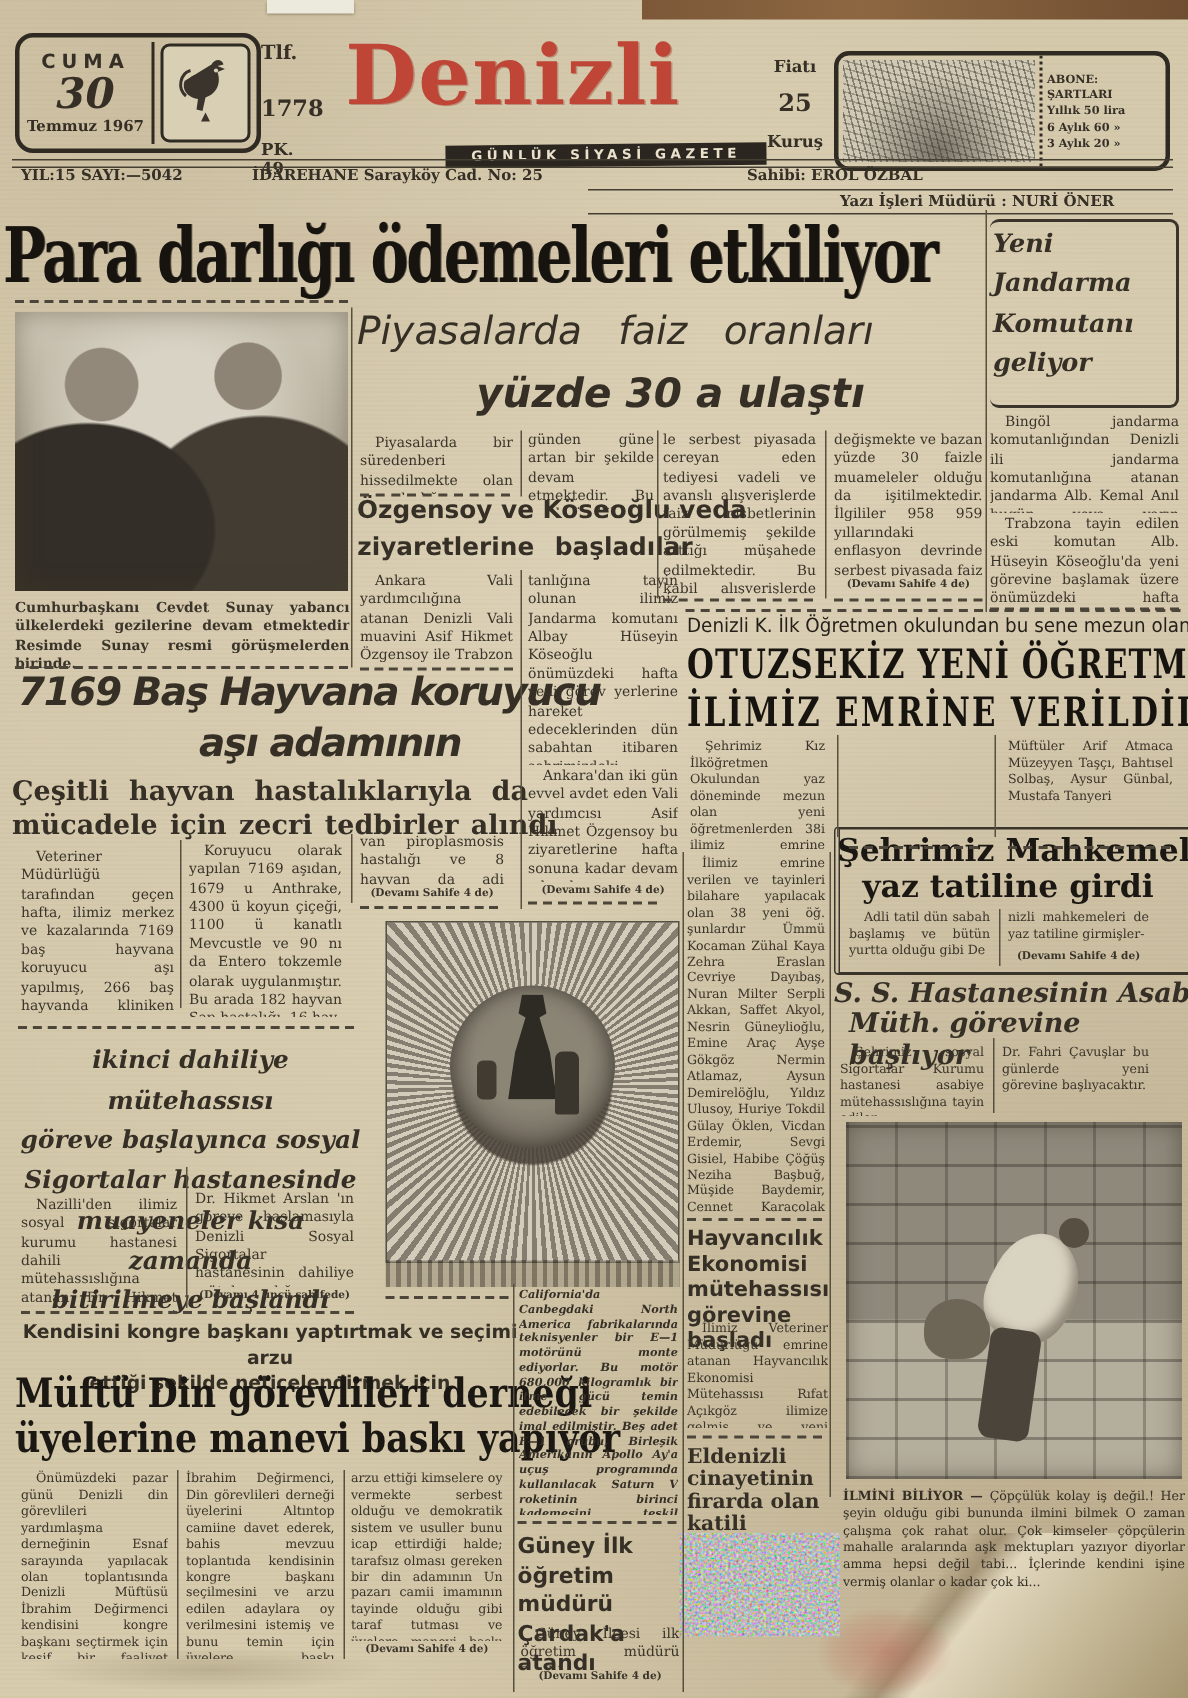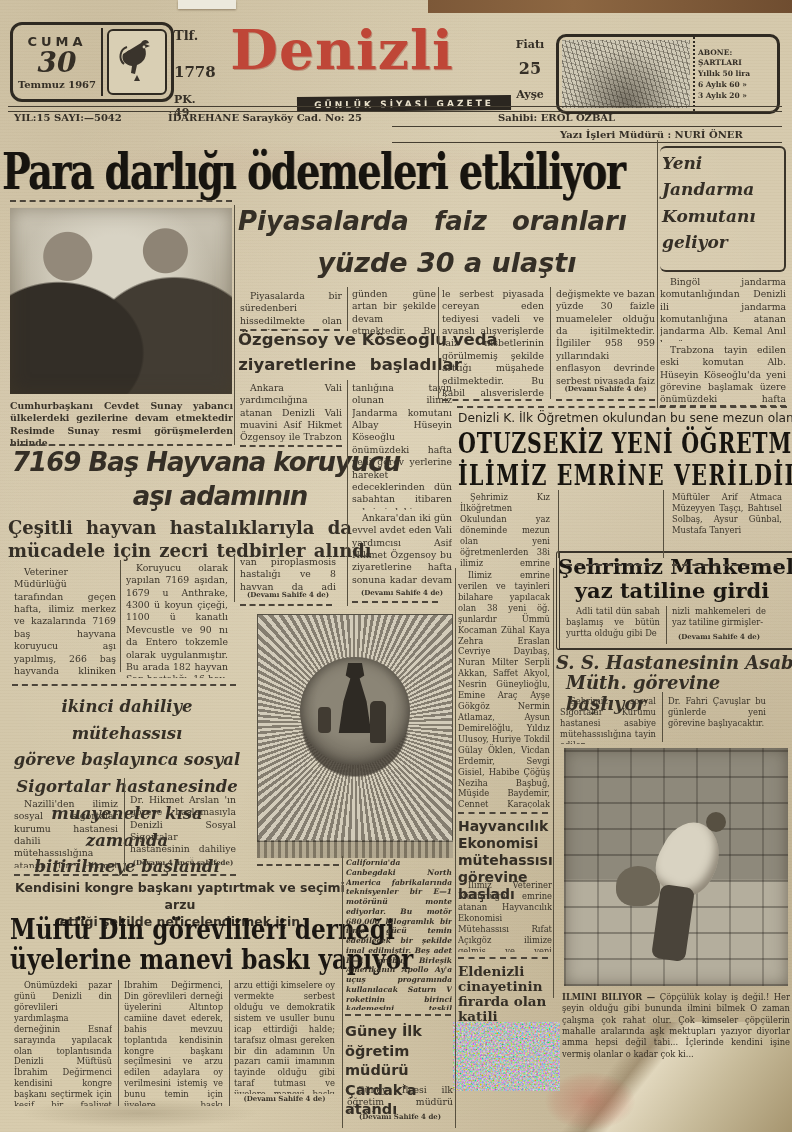--- a/index.html
+++ b/index.html
@@ -77,21 +77,21 @@
     background:
       radial-gradient(circle at 26% 26%, #93897a 0 24px, transparent 25px),
       radial-gradient(circle at 70% 23%, #8e8475 0 22px, transparent 23px),
       radial-gradient(ellipse at 22% 78%, #332e27 0 34%, transparent 35%),
       radial-gradient(ellipse at 74% 82%, #423c33 0 38%, transparent 39%),
       radial-gradient(ellipse at 48% 40%, #d8d3c4 0 30%, transparent 60%),
       linear-gradient(180deg,#ccc6b6 0%,#b2ab99 55%,#8e8776 100%);
     box-shadow:inset 0 0 18px rgba(70,60,40,.45);}
   #sunay-caption{left:10px;top:400px;width:223px;font-weight:bold;}
   
-  #subhead1{left:238px;top:206px;width:418px;font-family:"DejaVu Sans",sans-serif;font-style:italic;font-weight:bold;
+  #subhead1{left:238px;top:206px;width:418px;font-family:"DejaVu Sans",sans-serif;font-style:italic;font-weight:normal;
     font-size:26px;word-spacing:16px;white-space:nowrap;}
   #subhead2{left:238px;top:247px;width:418px;font-family:"DejaVu Sans",sans-serif;font-style:italic;font-weight:bold;
     font-size:27px;text-align:center;}
   #lead-c1{left:240px;top:290px;width:102px;height:40px;}
   #lead-c2{left:352px;top:288px;width:84px;height:52px;}
   #lead-c3{left:442px;top:288px;width:102px;height:108px;}
   #lead-c4{left:556px;top:288px;width:99px;height:108px;}
   
   #ozg-h1{left:238px;top:330px;width:224px;font-family:"DejaVu Sans",sans-serif;font-weight:bold;font-size:16.5px;white-space:nowrap;}
   #ozg-h2{left:238px;top:355px;width:224px;font-family:"DejaVu Sans",sans-serif;font-weight:bold;font-size:16.5px;word-spacing:8px;text-align:center;}
@@ -210,21 +210,21 @@
     <div class="t2">1778</div>
     <div class="t3">PK. 49</div>
   </div>
 
   <div class="abs" id="masthead">Denizli</div>
   <div class="abs" id="tagline">GÜNLÜK SİYASİ GAZETE</div>
 
   <div class="abs" id="price">
     <div class="p1">Fiatı</div>
     <div class="p2">25</div>
-    <div class="p3">Ayşe</div>
+    <div class="p3">Kuruş</div>
   </div>
 
   <div class="abs" id="abonebox">
     <div class="ab-img"></div>
     <div class="ab-right">
       <div class="ab-title" style="white-space:pre-line">ABONE:
 ŞARTLARI</div>
       <div class="ab-line">Yıllık 50 lira</div>
       <div class="ab-line">6 Aylık 60 »</div>
       <div class="ab-line">3 Aylık 20 »</div>

